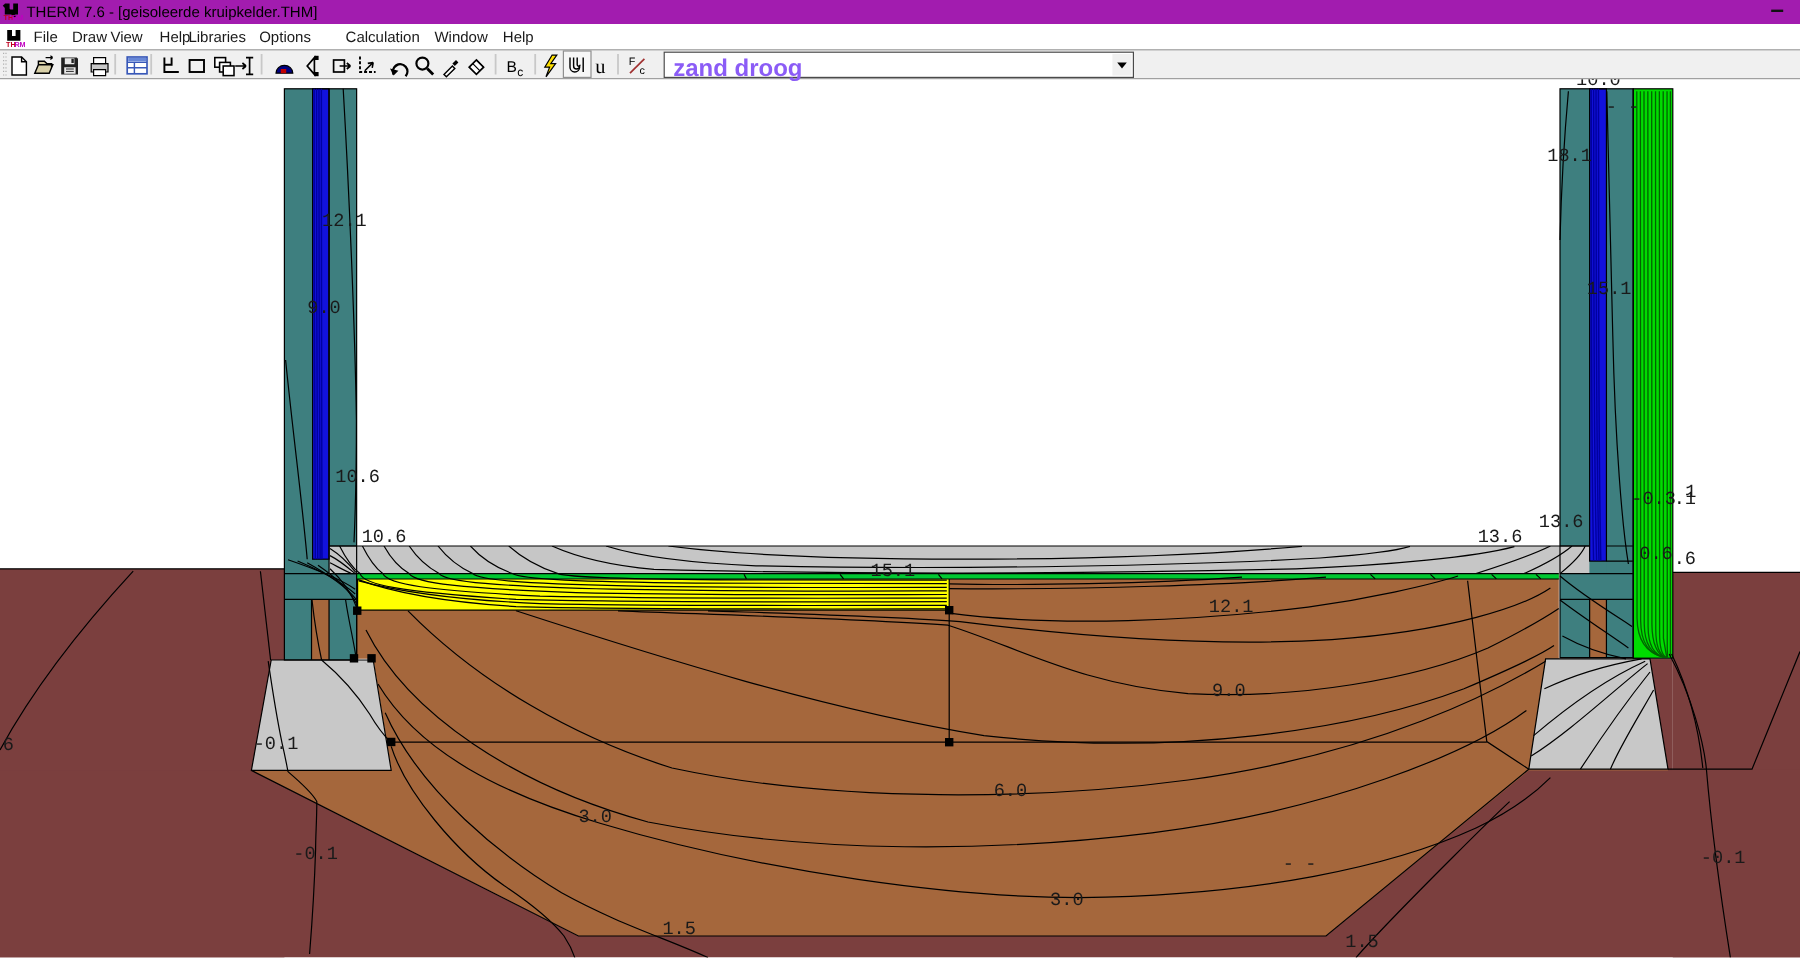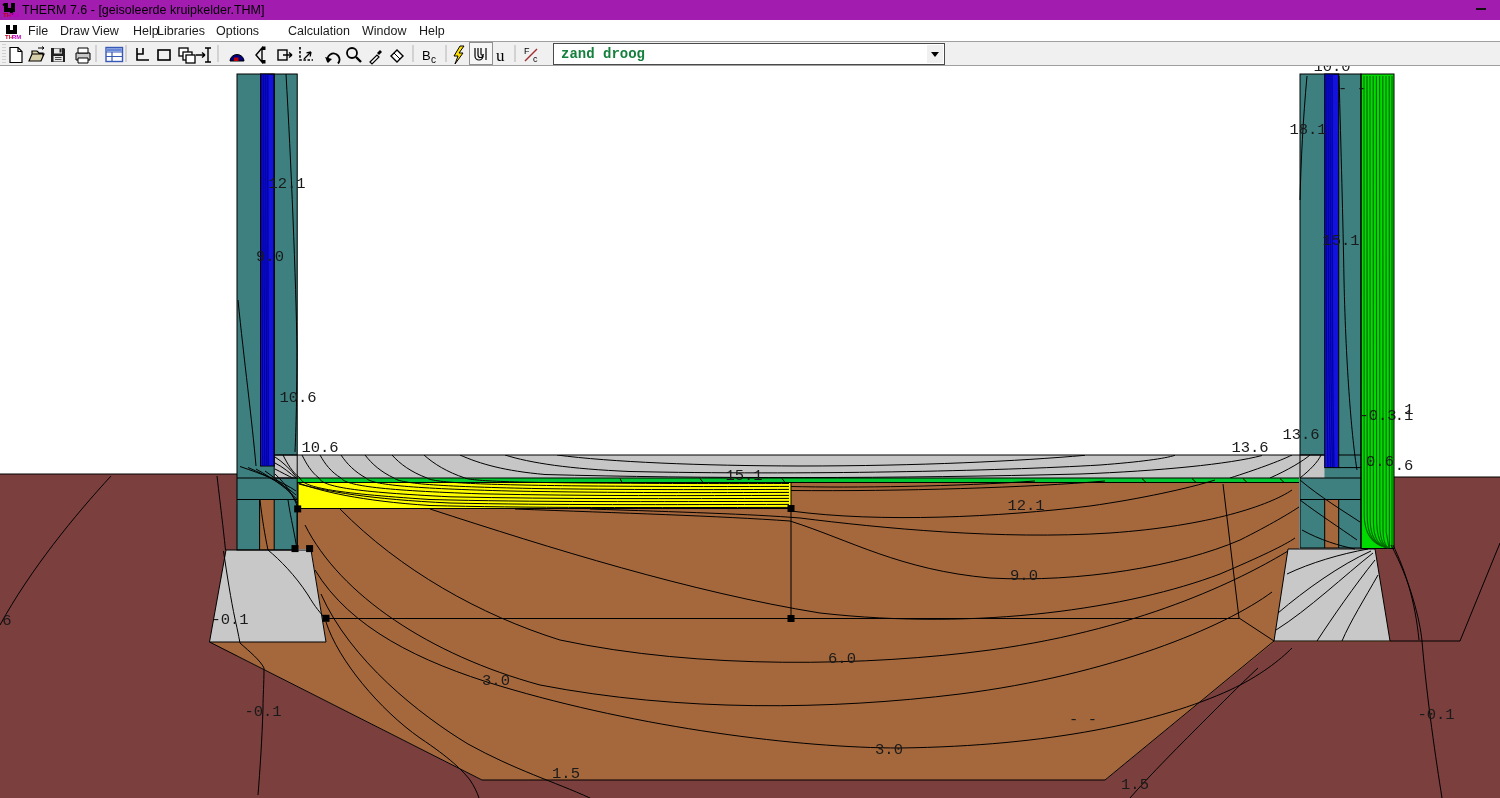--- a/index.html
+++ b/index.html
@@ -6,21 +6,21 @@
 font-family:"Liberation Sans",sans-serif;}
 #titlebar{position:absolute;left:0;top:0;width:1500px;height:20px;background:#a21caf;}
 #titletext{position:absolute;left:22px;top:3px;font-size:12.5px;color:#000;}
 #minbtn{position:absolute;left:1476px;top:8px;width:10px;height:2px;background:#111;}
 #menubar{position:absolute;left:0;top:20px;width:1500px;height:21px;background:#fff;}
 .mi{position:absolute;top:4px;font-size:12.5px;color:#1a1a1a;text-align:right;}
 #toolbar{position:absolute;left:0;top:41px;width:1500px;height:25px;background:#f0f0f0;
 border-top:1px solid #a0a0a0;border-bottom:1px solid #a0a0a0;box-sizing:border-box;}
 #combo{position:absolute;left:553px;top:43px;width:392px;height:22px;background:#fff;
 border:1px solid #4a4a4a;box-sizing:border-box;}
-#combotext{position:absolute;left:7px;top:2px;font-size:14px;font-weight:bold;color:#15803d;font-family:Liberation Mono, monospace;}
+#combotext{position:absolute;left:7px;top:2px;font-size:20px;font-weight:bold;color:#8b5cf6;}
 #comboarrow{position:absolute;right:1px;top:1px;width:16px;height:18px;background:#f0f0f0;}
 #comboarrow:after{content:"";position:absolute;left:4px;top:7px;border:4px solid transparent;border-top:5px solid #000;}
 svg{position:absolute;left:0;top:0;}
 </style>
 </head>
 <body>
 <svg id="draw" width="1500" height="798" viewBox="0 0 1500 798">
 
 <g fill="#7B3F3E" stroke="none">
  <rect x="0" y="474" width="237" height="324"></rect>

